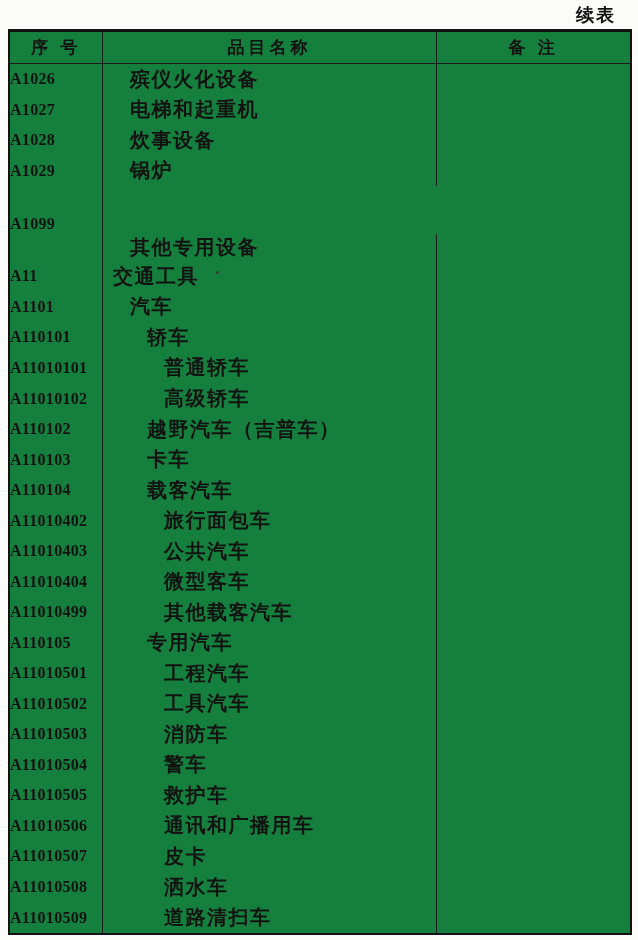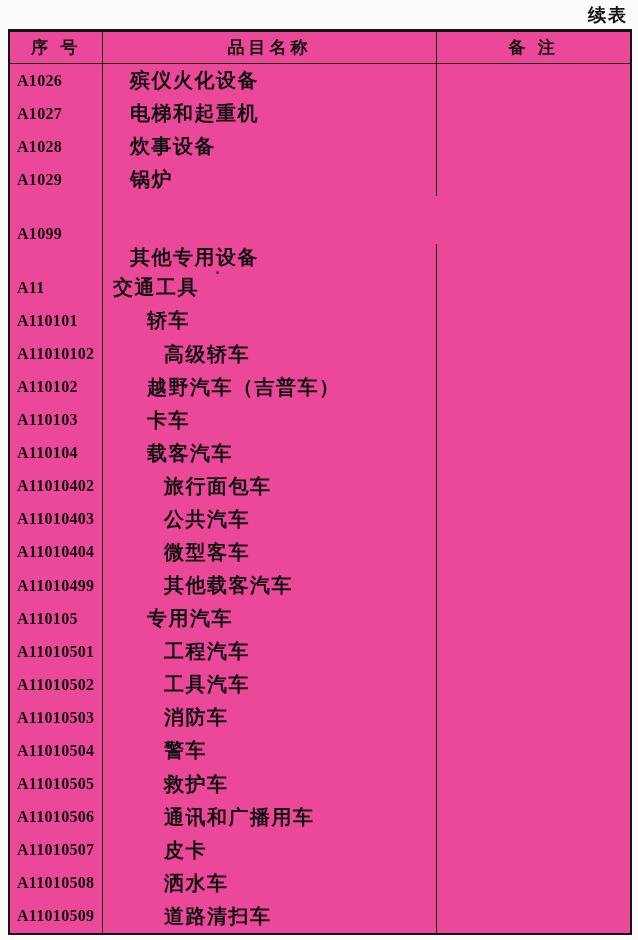--- a/index.html
+++ b/index.html
@@ -7,34 +7,34 @@
   body {
     position: relative;
     background: #fbfbfa;
     font-family: "Liberation Serif", "DejaVu Serif", serif;
     color: #121212;
     overflow: hidden;
   }
   .continued-label {
     position: absolute;
     top: 3px;
-    right: 10px;
+    right: 22px;
     font-size: 18px;
     font-weight: 700;
     letter-spacing: 2px;
   }
   .doc-table {
     position: absolute;
     left: 8px;
     top: 29px;
     width: 624px;
     height: 906px;
     border: 2px solid #121212;
     border-top-width: 3px;
-    background: #ec4899;
+    background: #15803d;
     display: flex;
     flex-direction: column;
   }
   .thead {
     flex: none;
     height: 32px;
     display: flex;
     border-bottom: 1.5px solid #1c1c1c;
   }
   .th {
@@ -59,21 +59,20 @@
   }
   .td {
     display: flex;
     align-items: center;
     overflow: hidden;
   }
   .td.code {
     font-size: 16px;
     font-weight: 700;
     letter-spacing: 0.3px;
-    padding-left: 7px;
   }
   .td.name {
     font-size: 20px;
     font-weight: 600;
     letter-spacing: 1.5px;
     white-space: nowrap;
   }
   .stray-dot {
     position: absolute;
     left: 216px;
@@ -125,27 +124,37 @@
     <div class="td name col-name" style="padding-left: 27px; margin-top: 48px;">其他专用设备</div>
     <div class="td col-remark"></div>
   </div>
 
   <div class="tr">
     <div class="td code col-code">A11</div>
     <div class="td name col-name" style="padding-left: 10px;">交通工具</div>
     <div class="td col-remark"></div>
   </div>
 
+  <div class="tr">
+    <div class="td code col-code">A1101</div>
+    <div class="td name col-name" style="padding-left: 27px;">汽车</div>
+    <div class="td col-remark"></div>
+  </div>
 
   <div class="tr">
     <div class="td code col-code">A110101</div>
     <div class="td name col-name" style="padding-left: 44px;">轿车</div>
     <div class="td col-remark"></div>
   </div>
 
+  <div class="tr">
+    <div class="td code col-code">A11010101</div>
+    <div class="td name col-name" style="padding-left: 61px;">普通轿车</div>
+    <div class="td col-remark"></div>
+  </div>
 
   <div class="tr">
     <div class="td code col-code">A11010102</div>
     <div class="td name col-name" style="padding-left: 61px;">高级轿车</div>
     <div class="td col-remark"></div>
   </div>
 
   <div class="tr">
     <div class="td code col-code">A110102</div>
     <div class="td name col-name" style="padding-left: 44px;">越野汽车（吉普车）</div>

